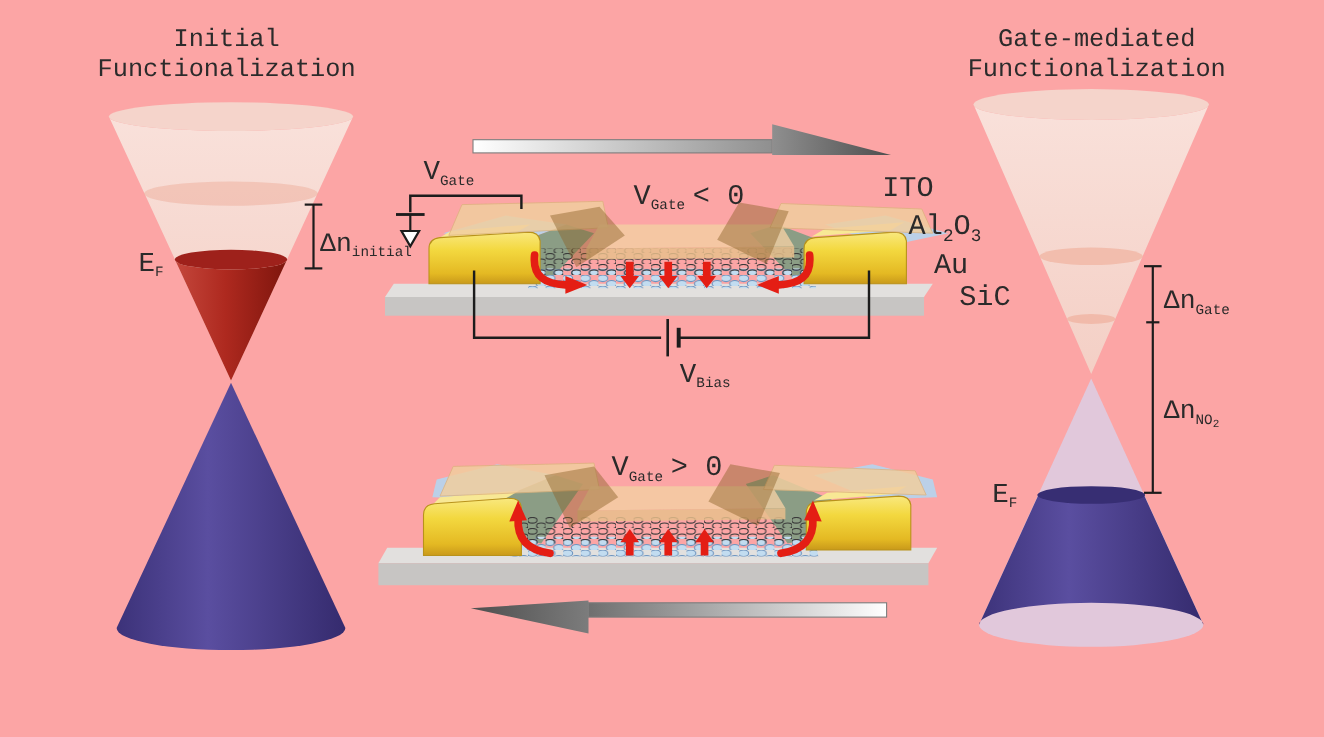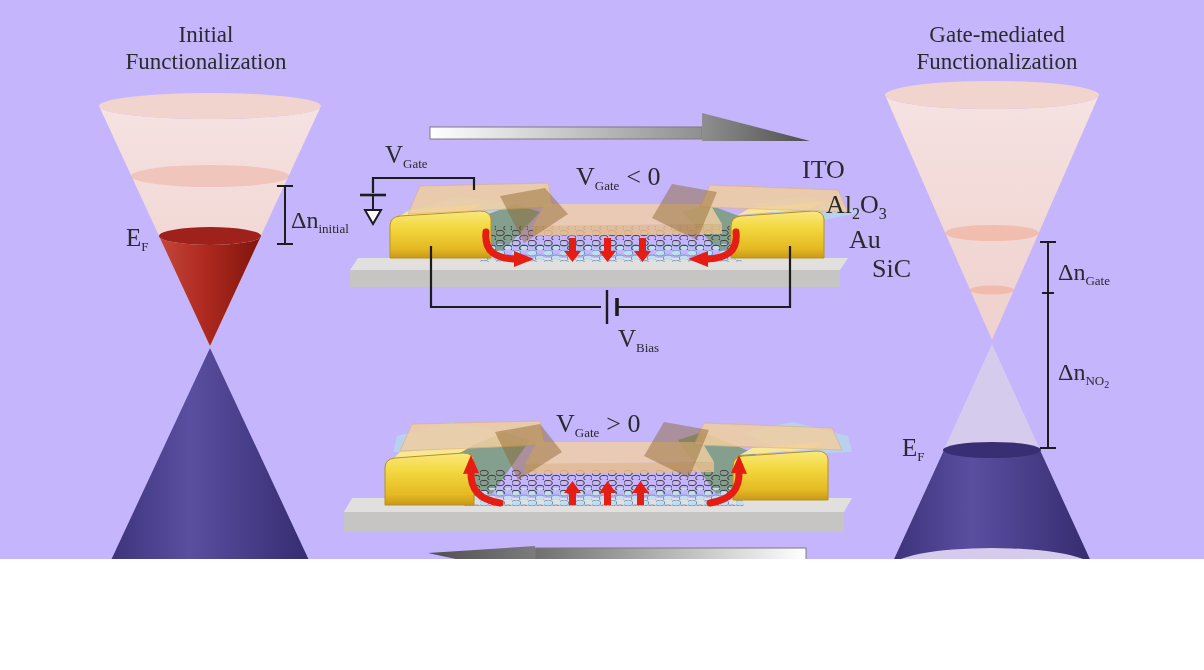--- a/index.html
+++ b/index.html
@@ -1,17 +1,17 @@
 <!DOCTYPE html>
 <html><head>
 <meta charset="utf-8">
 <style>
   html,body{margin:0;padding:0;background:#ffffff;}
-  .figure{position:relative;width:1204px;height:559px;background:#c4b5fd;overflow:hidden;
-          font-family:Liberation Serif, serif;}
+  .figure{position:relative;width:1204px;height:670px;background:#fca5a5;overflow:hidden;
+          font-family:Liberation Mono, monospace;}
   svg{display:block;}
   text{fill:#2a2a2a;}
   .title{font-size:23px;fill:#2b2b2b;}
   .biglabel{font-size:25px;}
   .sub{font-size:13px;}
   .subsub{font-size:10px;}
   .cond{font-size:26px;}
   .legend{font-size:26px;}
   .wire{stroke:#1c1c1c;stroke-width:2.2;fill:none;}
 </style>

